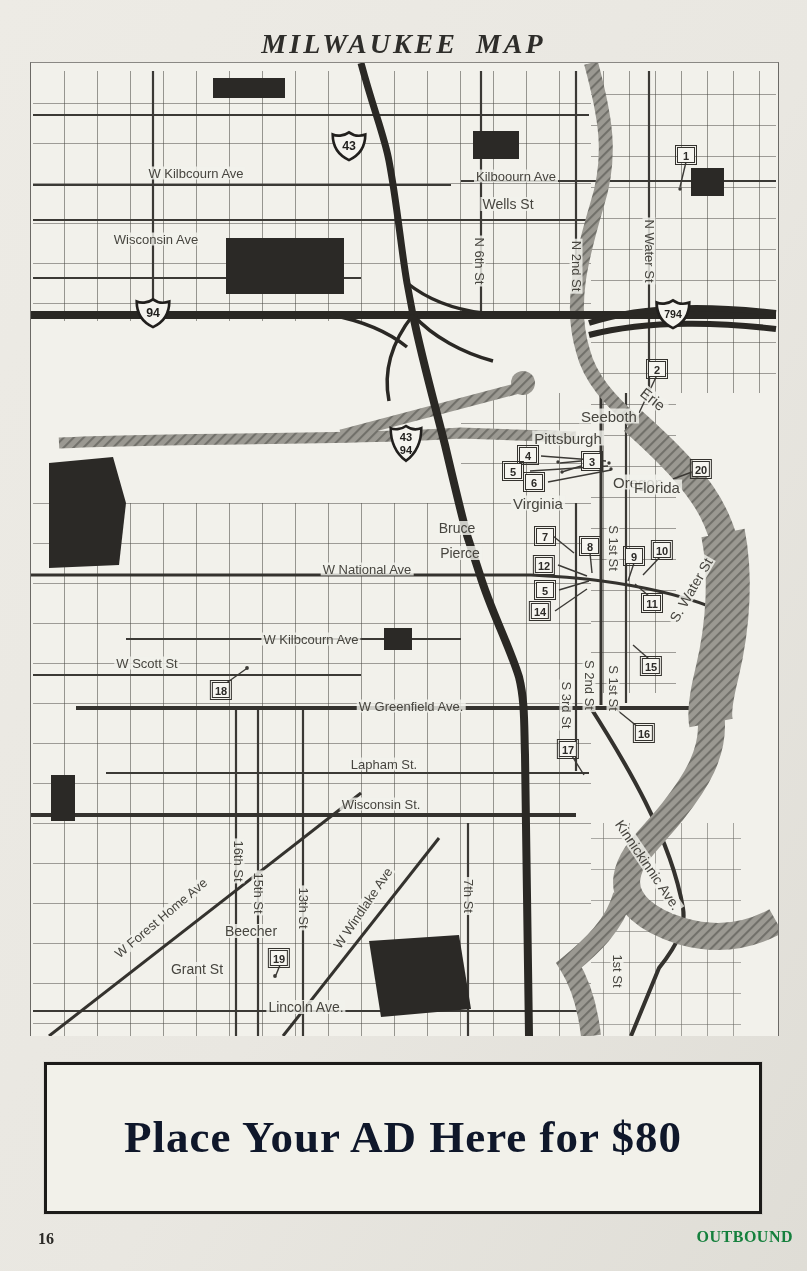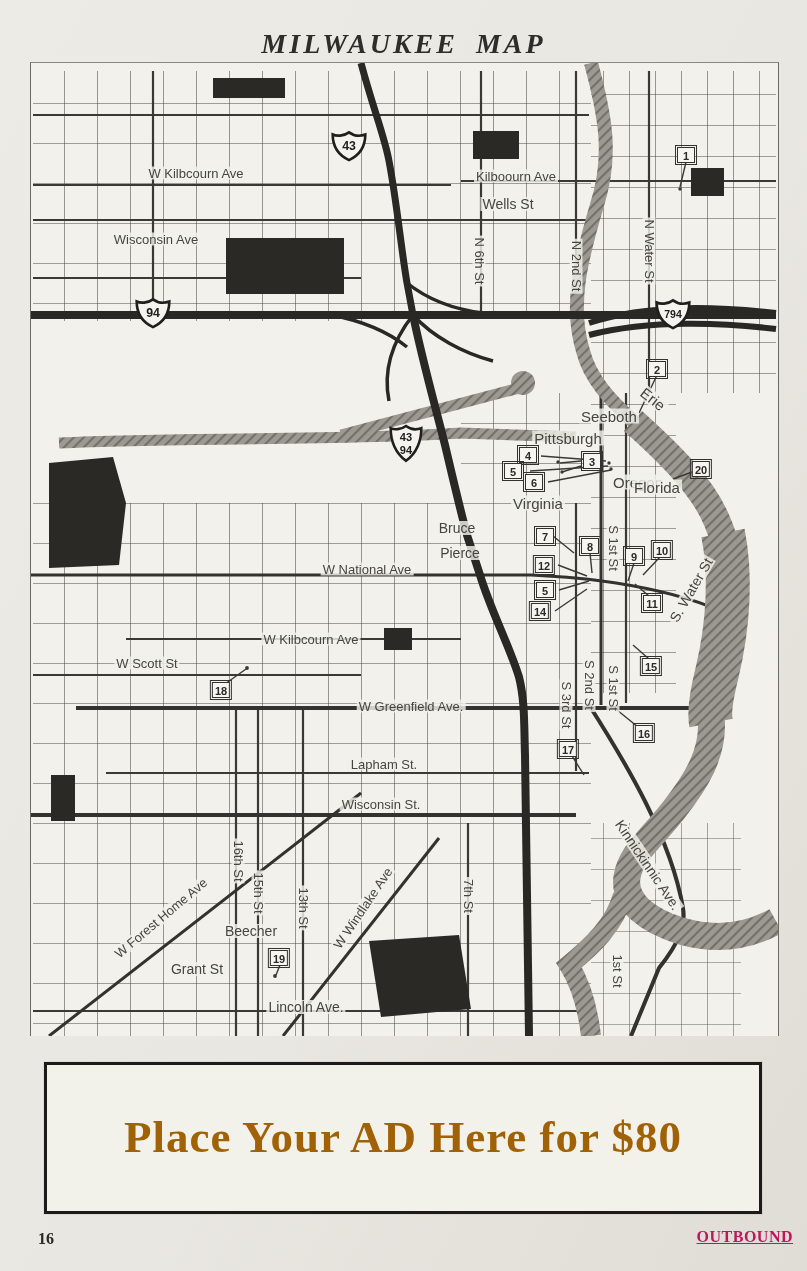--- a/index.html
+++ b/index.html
@@ -33,28 +33,28 @@
   .shield{position:absolute;transform:translate(-50%,-50%);}
   .shield svg{display:block;}
   .shield text{font:700 14px "Liberation Sans",sans-serif;fill:#1f1e1c;}
   .shield.two text{font:700 13px "Liberation Sans",sans-serif;}
   .ad-box{
     position:absolute;left:44px;top:1062px;width:712px;height:146px;
     border:3px solid #1c1b19;background:#f2f1ea;
     display:flex;flex-direction:column;align-items:center;justify-content:center;gap:8px;
     box-shadow:0 0 0 1px rgba(0,0,0,0.05);
   }
-  .ad-line{font:700 45px "Liberation Serif",serif;color:#a16207;line-height:1.05;letter-spacing:1px;}
+  .ad-line{font:700 45px "Liberation Serif",serif;color:#0f172a;line-height:1.05;letter-spacing:1px;}
   .footer-left{
     position:absolute;left:38px;top:1230px;
     font:700 16px "Liberation Serif",serif;color:#2b2a27;
   }
   .footer-right{
     position:absolute;right:14px;top:1228px;
-    font:700 16px "Liberation Serif",serif;letter-spacing:.5px;color:#be185d;text-decoration:underline;
+    font:700 16px "Liberation Serif",serif;letter-spacing:.5px;color:#15803d;
   }
 </style>
 </head>
 <body>
 
 <div class="page-title">MILWAUKEE MAP</div>
 
 <div class="map" id="map">
   <svg class="roads" width="747" height="973" viewBox="0 0 747 973" xmlns="http://www.w3.org/2000/svg">
     <defs>

